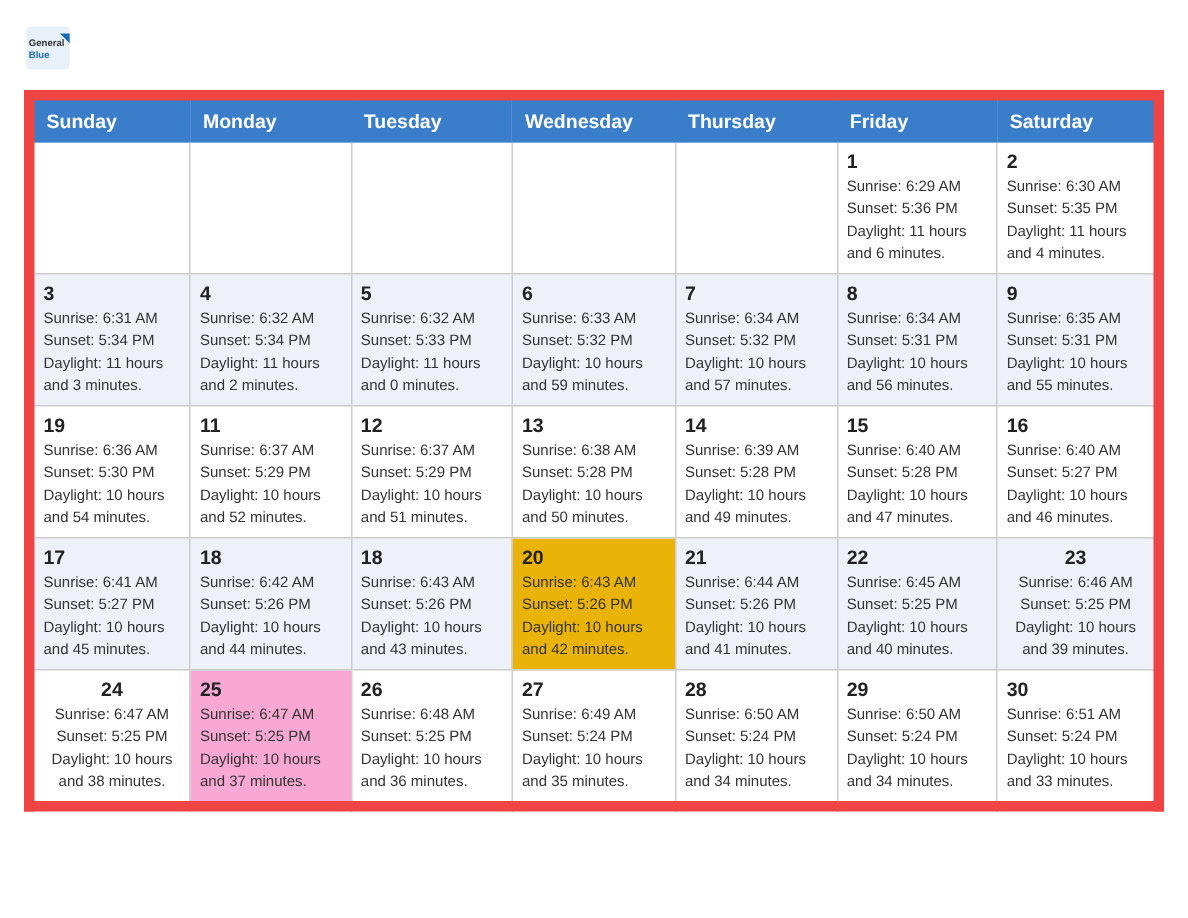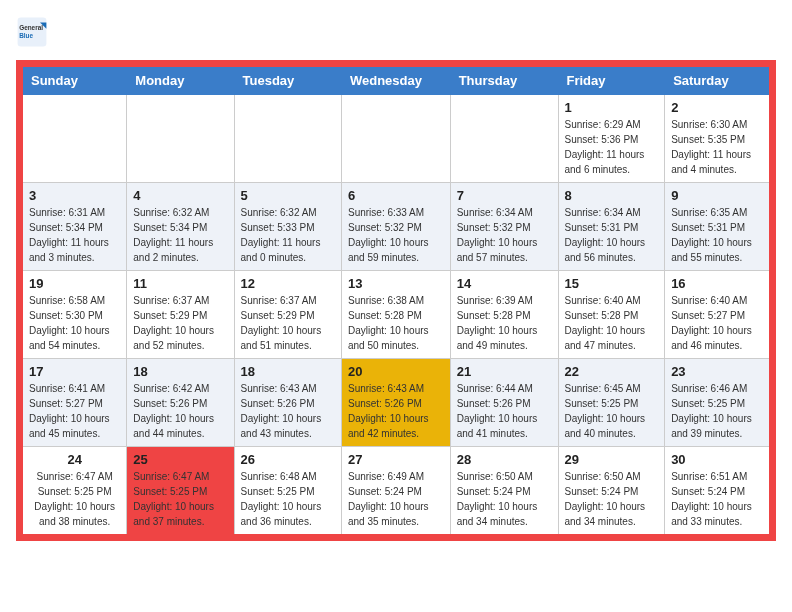--- a/index.html
+++ b/index.html
@@ -174,21 +174,21 @@
         <td style="background: rgb(238, 242, 248);">
           <span class="day-num">9</span>
           <div class="day-info" style="white-space: pre-line;">Sunrise: 6:35 AM
 Sunset: 5:31 PM
 Daylight: 10 hours and 55 minutes.</div>
         </td>
       </tr>
       <tr>
         <td style="background: rgb(255, 255, 255);">
           <span class="day-num">19</span>
-          <div class="day-info" style="white-space: pre-line;">Sunrise: 6:58 AM
+          <div class="day-info" style="white-space: pre-line;">Sunrise: 6:36 AM
 Sunset: 5:30 PM
 Daylight: 10 hours and 54 minutes.</div>
         </td>
         <td style="background: rgb(255, 255, 255);">
           <span class="day-num">11</span>
           <div class="day-info" style="white-space: pre-line;">Sunrise: 6:37 AM
 Sunset: 5:29 PM
 Daylight: 10 hours and 52 minutes.</div>
         </td>
         <td style="background: rgb(255, 255, 255);">
@@ -252,35 +252,35 @@
           <div class="day-info" style="white-space: pre-line;">Sunrise: 6:44 AM
 Sunset: 5:26 PM
 Daylight: 10 hours and 41 minutes.</div>
         </td>
         <td style="background: rgb(238, 242, 248);">
           <span class="day-num">22</span>
           <div class="day-info" style="white-space: pre-line;">Sunrise: 6:45 AM
 Sunset: 5:25 PM
 Daylight: 10 hours and 40 minutes.</div>
         </td>
-        <td style="background: rgb(238, 242, 248);">
+        <td style="background: rgb(238, 242, 248); text-align: center;">
           <span class="day-num">23</span>
           <div class="day-info" style="white-space: pre-line;">Sunrise: 6:46 AM
 Sunset: 5:25 PM
 Daylight: 10 hours and 39 minutes.</div>
         </td>
       </tr>
       <tr>
         <td style="background: rgb(255, 255, 255); text-align: center;">
           <span class="day-num">24</span>
           <div class="day-info" style="white-space: pre-line;">Sunrise: 6:47 AM
 Sunset: 5:25 PM
 Daylight: 10 hours and 38 minutes.</div>
         </td>
-        <td style="background: #ef4444; margin-top: 45px;">
+        <td style="background: #f9a8d4; margin-top: 45px;">
           <span class="day-num">25</span>
           <div class="day-info" style="white-space: pre-line;">Sunrise: 6:47 AM
 Sunset: 5:25 PM
 Daylight: 10 hours and 37 minutes.</div>
         </td>
         <td style="background: rgb(255, 255, 255);">
           <span class="day-num">26</span>
           <div class="day-info" style="white-space: pre-line;">Sunrise: 6:48 AM
 Sunset: 5:25 PM
 Daylight: 10 hours and 36 minutes.</div>

